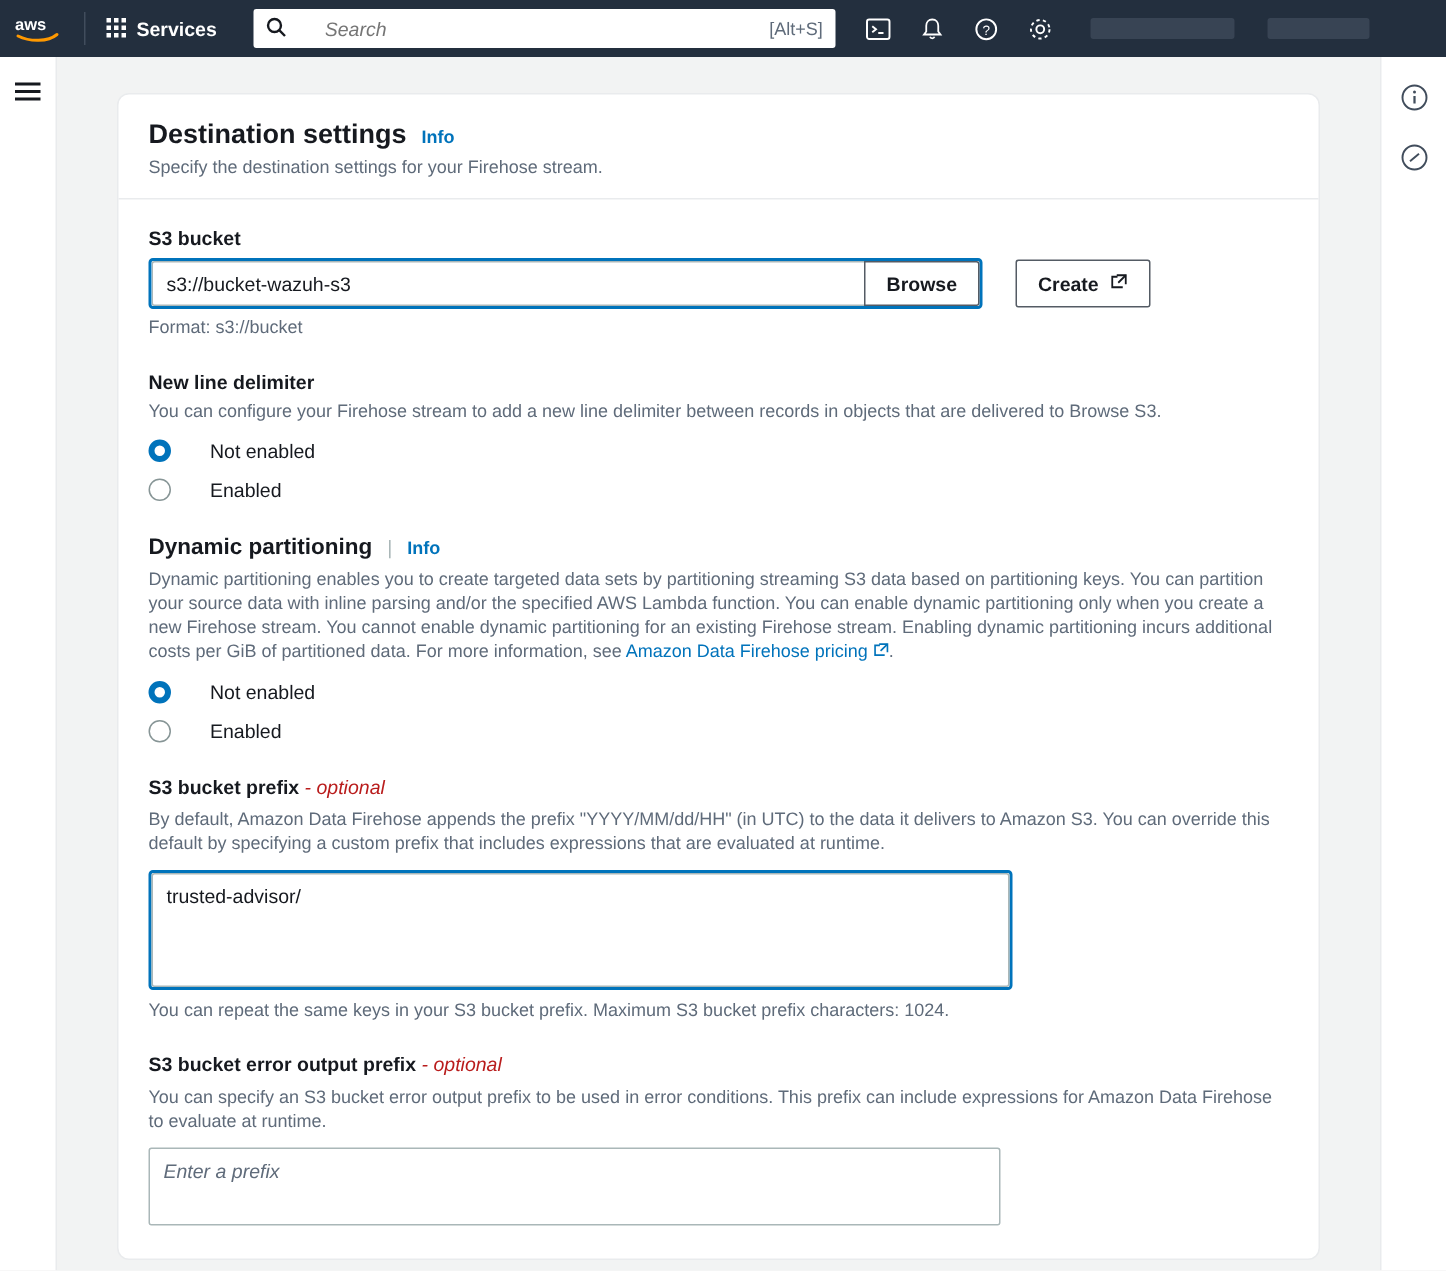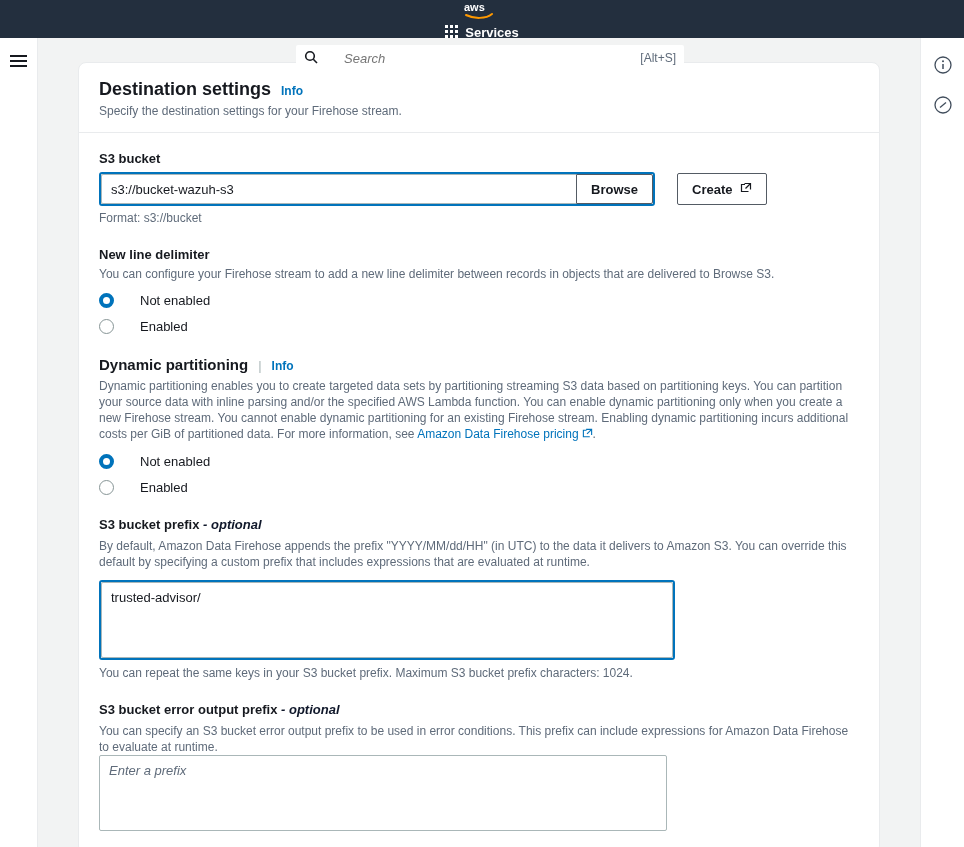--- a/index.html
+++ b/index.html
@@ -14,21 +14,20 @@
   }
 
   
   .topnav {
     height: 38px;
     background: #232f3e;
     display: flex;
     align-items: center;
     padding: 0 6px;
     position: relative;
-    flex-direction: column;
   }
   .aws-logo {
     width: 38px; height: 38px;
     display: flex; align-items: center; justify-content: center;
     margin-right: 6px;
   }
   .aws-logo svg { display: block; }
   .nav-divider {
     width: 1px; height: 22px;
     background: #414d5c;
@@ -135,21 +134,21 @@
   }
   .info-link {
     color: #0073bb; font-size: 12px; font-weight: bold; cursor: pointer;
   }
   .card-sub { margin-top: 4px; color: #5f6b7a; font-size: 12px; }
   .card-body { padding: 18px 20px 22px 20px; }
 
   .field-label {
     font-size: 13px; font-weight: bold; color: #16191f; margin-bottom: 6px;
   }
-  .field-label .opt { font-weight: bold; font-style: italic; color: #0f172a; margin-top: 18px; }
+  .field-label .opt { font-weight: normal; font-style: italic; color: #b91c1c; margin-top: 18px; }
   .desc { font-size: 12px; color: #5f6b7a; line-height: 16px; }
 
   .bucket-row {
     display: flex; align-items: stretch; gap: 0;
     border: 2px solid #0073bb; border-radius: 3px;
     width: 556px;
   }
   .bucket-input {
     flex: 1;
     height: 30px;
@@ -214,21 +213,22 @@
     padding: 7px 9px;
     font-family: "Liberation Sans", sans-serif;
     font-size: 13px;
     color: #16191f;
     resize: none;
     outline: none;
   }
   textarea.plain {
     display: block;
     width: 568px;
-    height: 76px;
+    height: 52px;
+    margin-top: 10px;
     border: 1px solid #aab7b8;
     border-radius: 2px;
     padding: 7px 9px;
     font-family: "Liberation Sans", sans-serif;
     font-size: 13px;
     color: #16191f;
     resize: none;
     outline: none;
   }
   textarea::placeholder { color: #5f6b7a; font-style: italic; }

